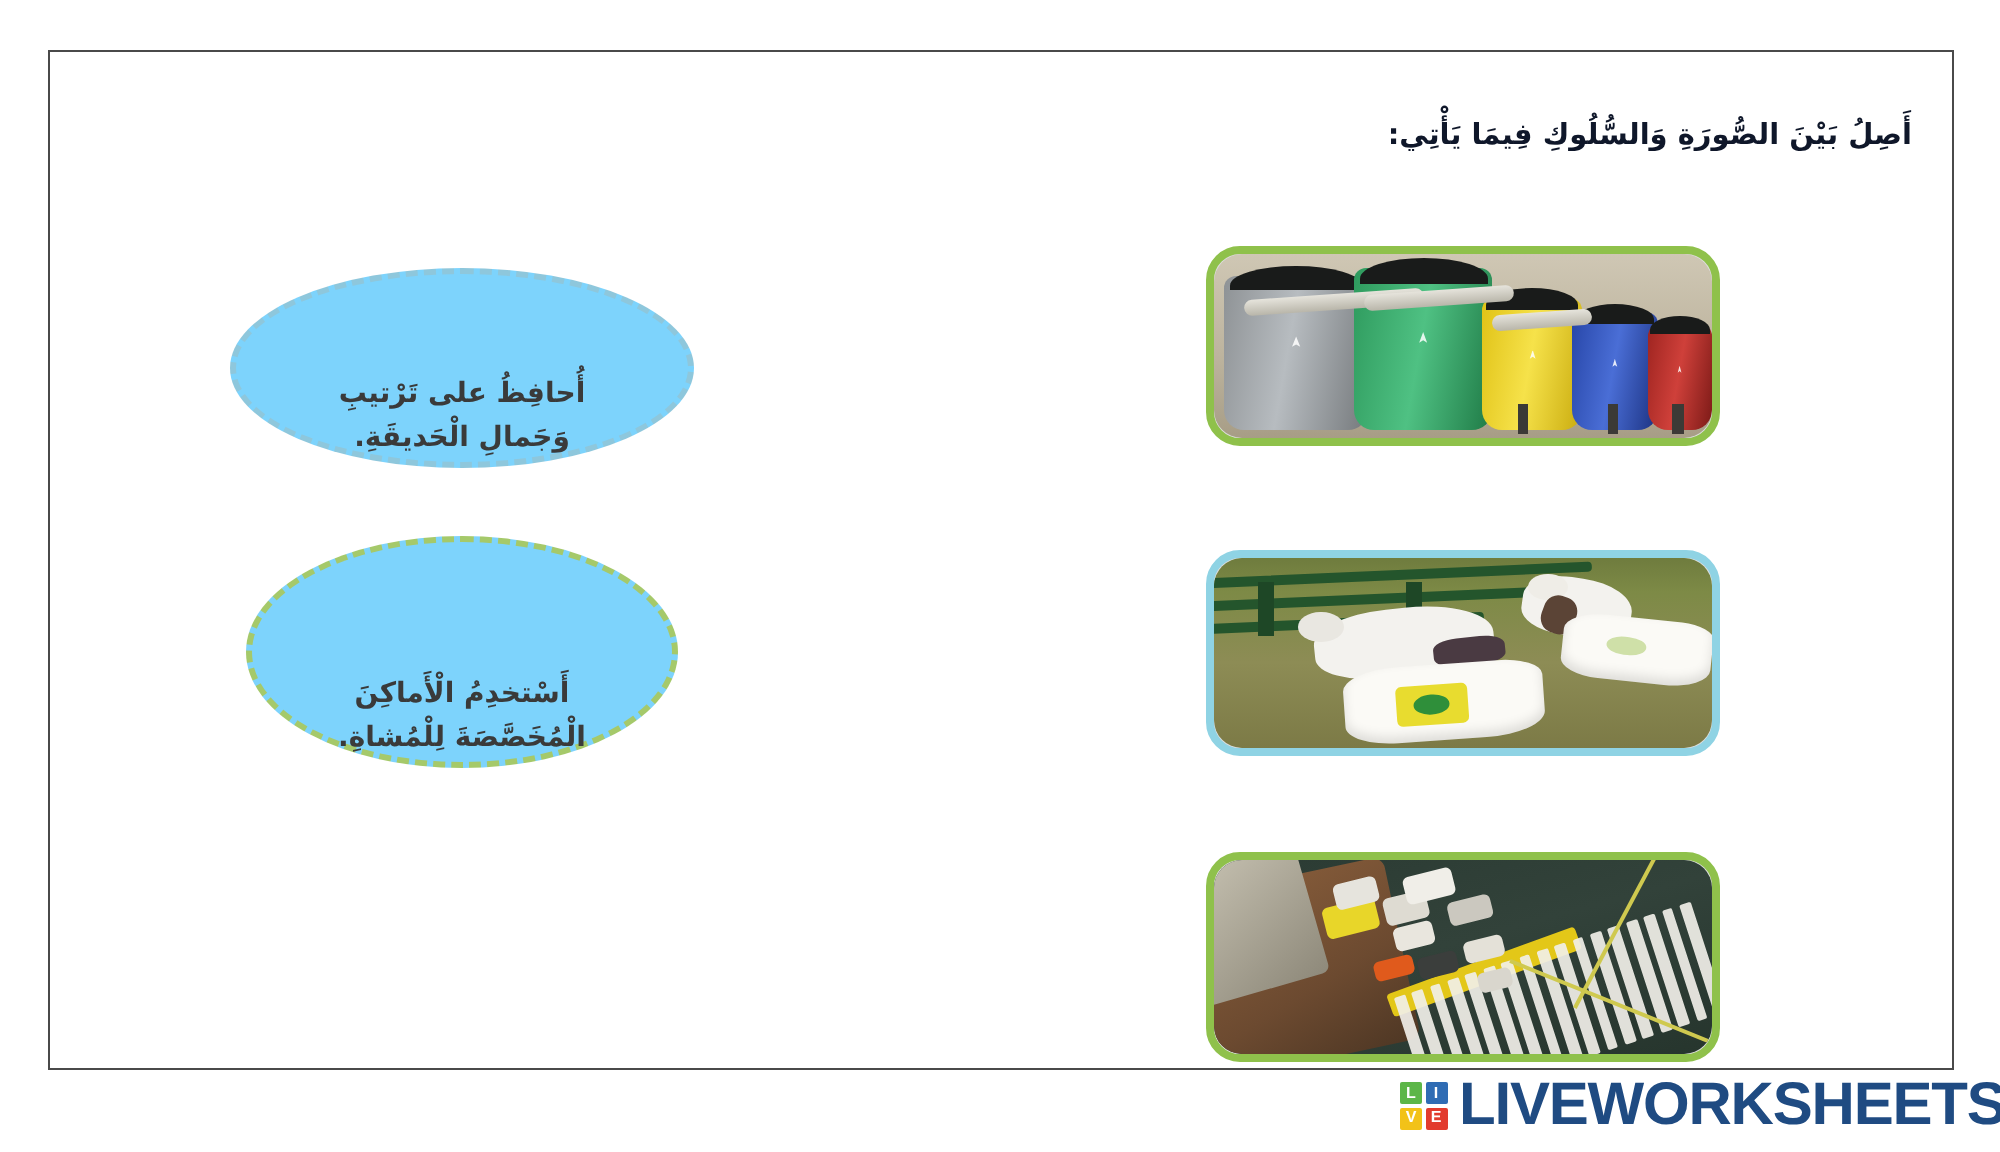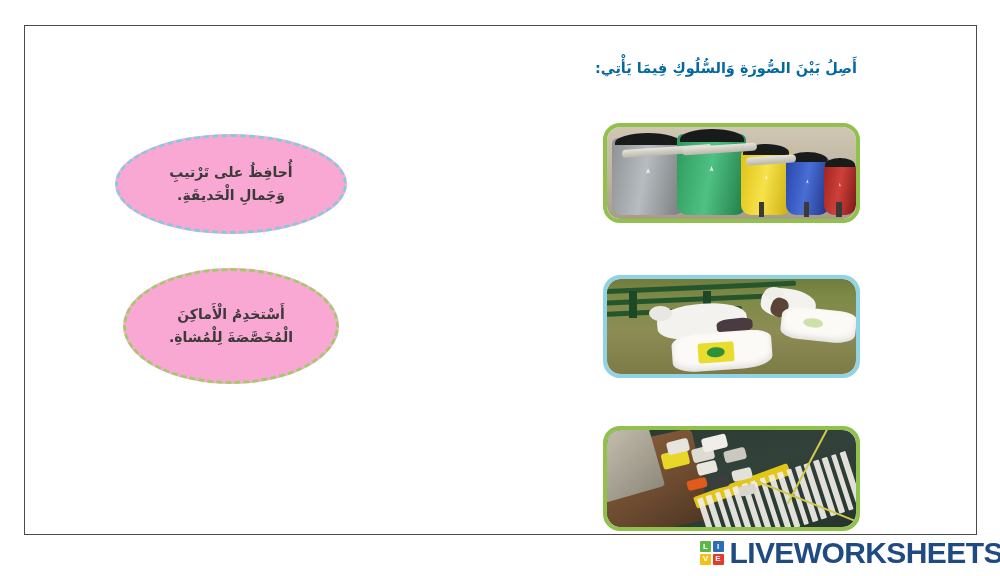--- a/index.html
+++ b/index.html
@@ -27,46 +27,46 @@
     border: 1px solid #4a4a4a;
     box-sizing: border-box;
   }
 
   
   #title {
     position: absolute;
     right: 20px;
     top: 32px;
     width: 460px;
-    text-align: center;
+    text-align: right;
     direction: rtl;
     font-size: 14.5px;
     font-weight: bold;
-    color: #0369a1;
+    color: #0f172a;
     letter-spacing: 0.2px;
     line-height: 1.5;
   }
 
   
   #bubbles {
     position: absolute;
     left: 90px;
     top: 60px;
     width: 280px;
     height: 430px;
   }
   .bubble {
     position: absolute;
     left: 0;
     box-sizing: border-box;
     display: flex;
-    align-items: center;
+    align-items: flex-end;
     justify-content: center;
     border-radius: 50% / 50%;
-    background: #f9a8d4;
+    background: #7dd3fc;
   }
   .bubble .txt {
     direction: rtl;
     text-align: center;
     font-size: 14px;
     line-height: 1.62;
     color: #3a3a3a;
     font-weight: 600;
     padding: 0 18px;
     white-space: pre-line;

